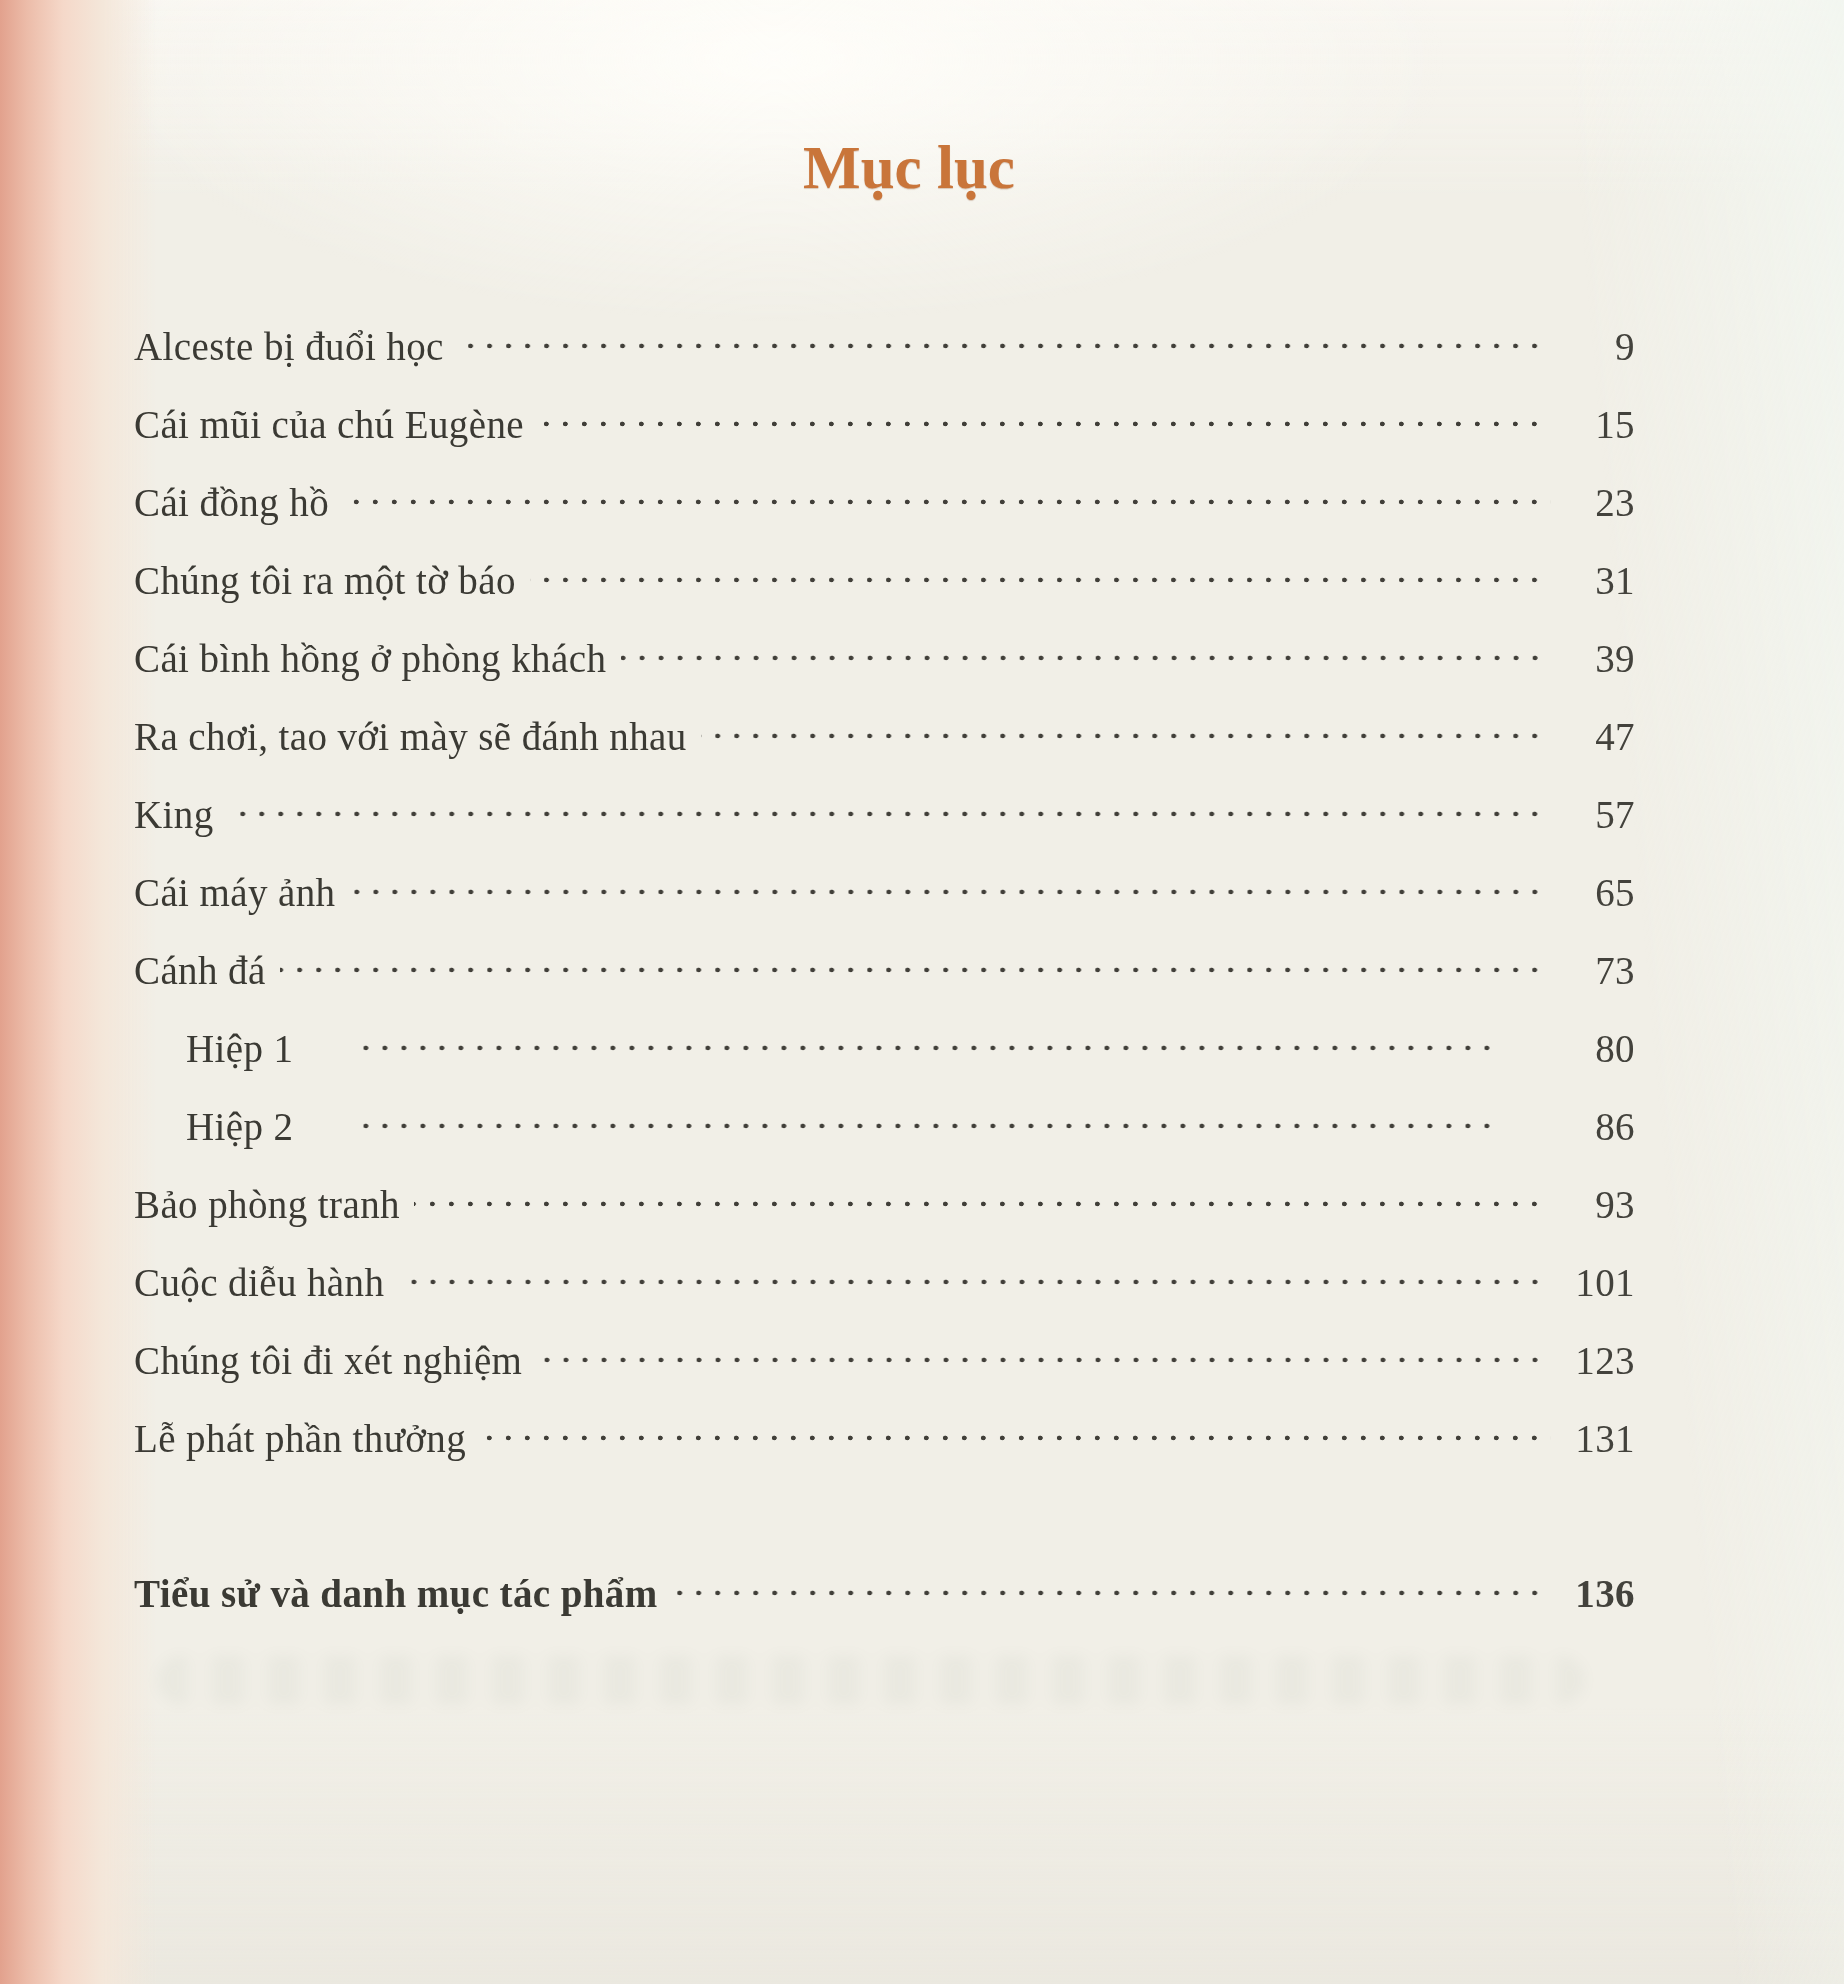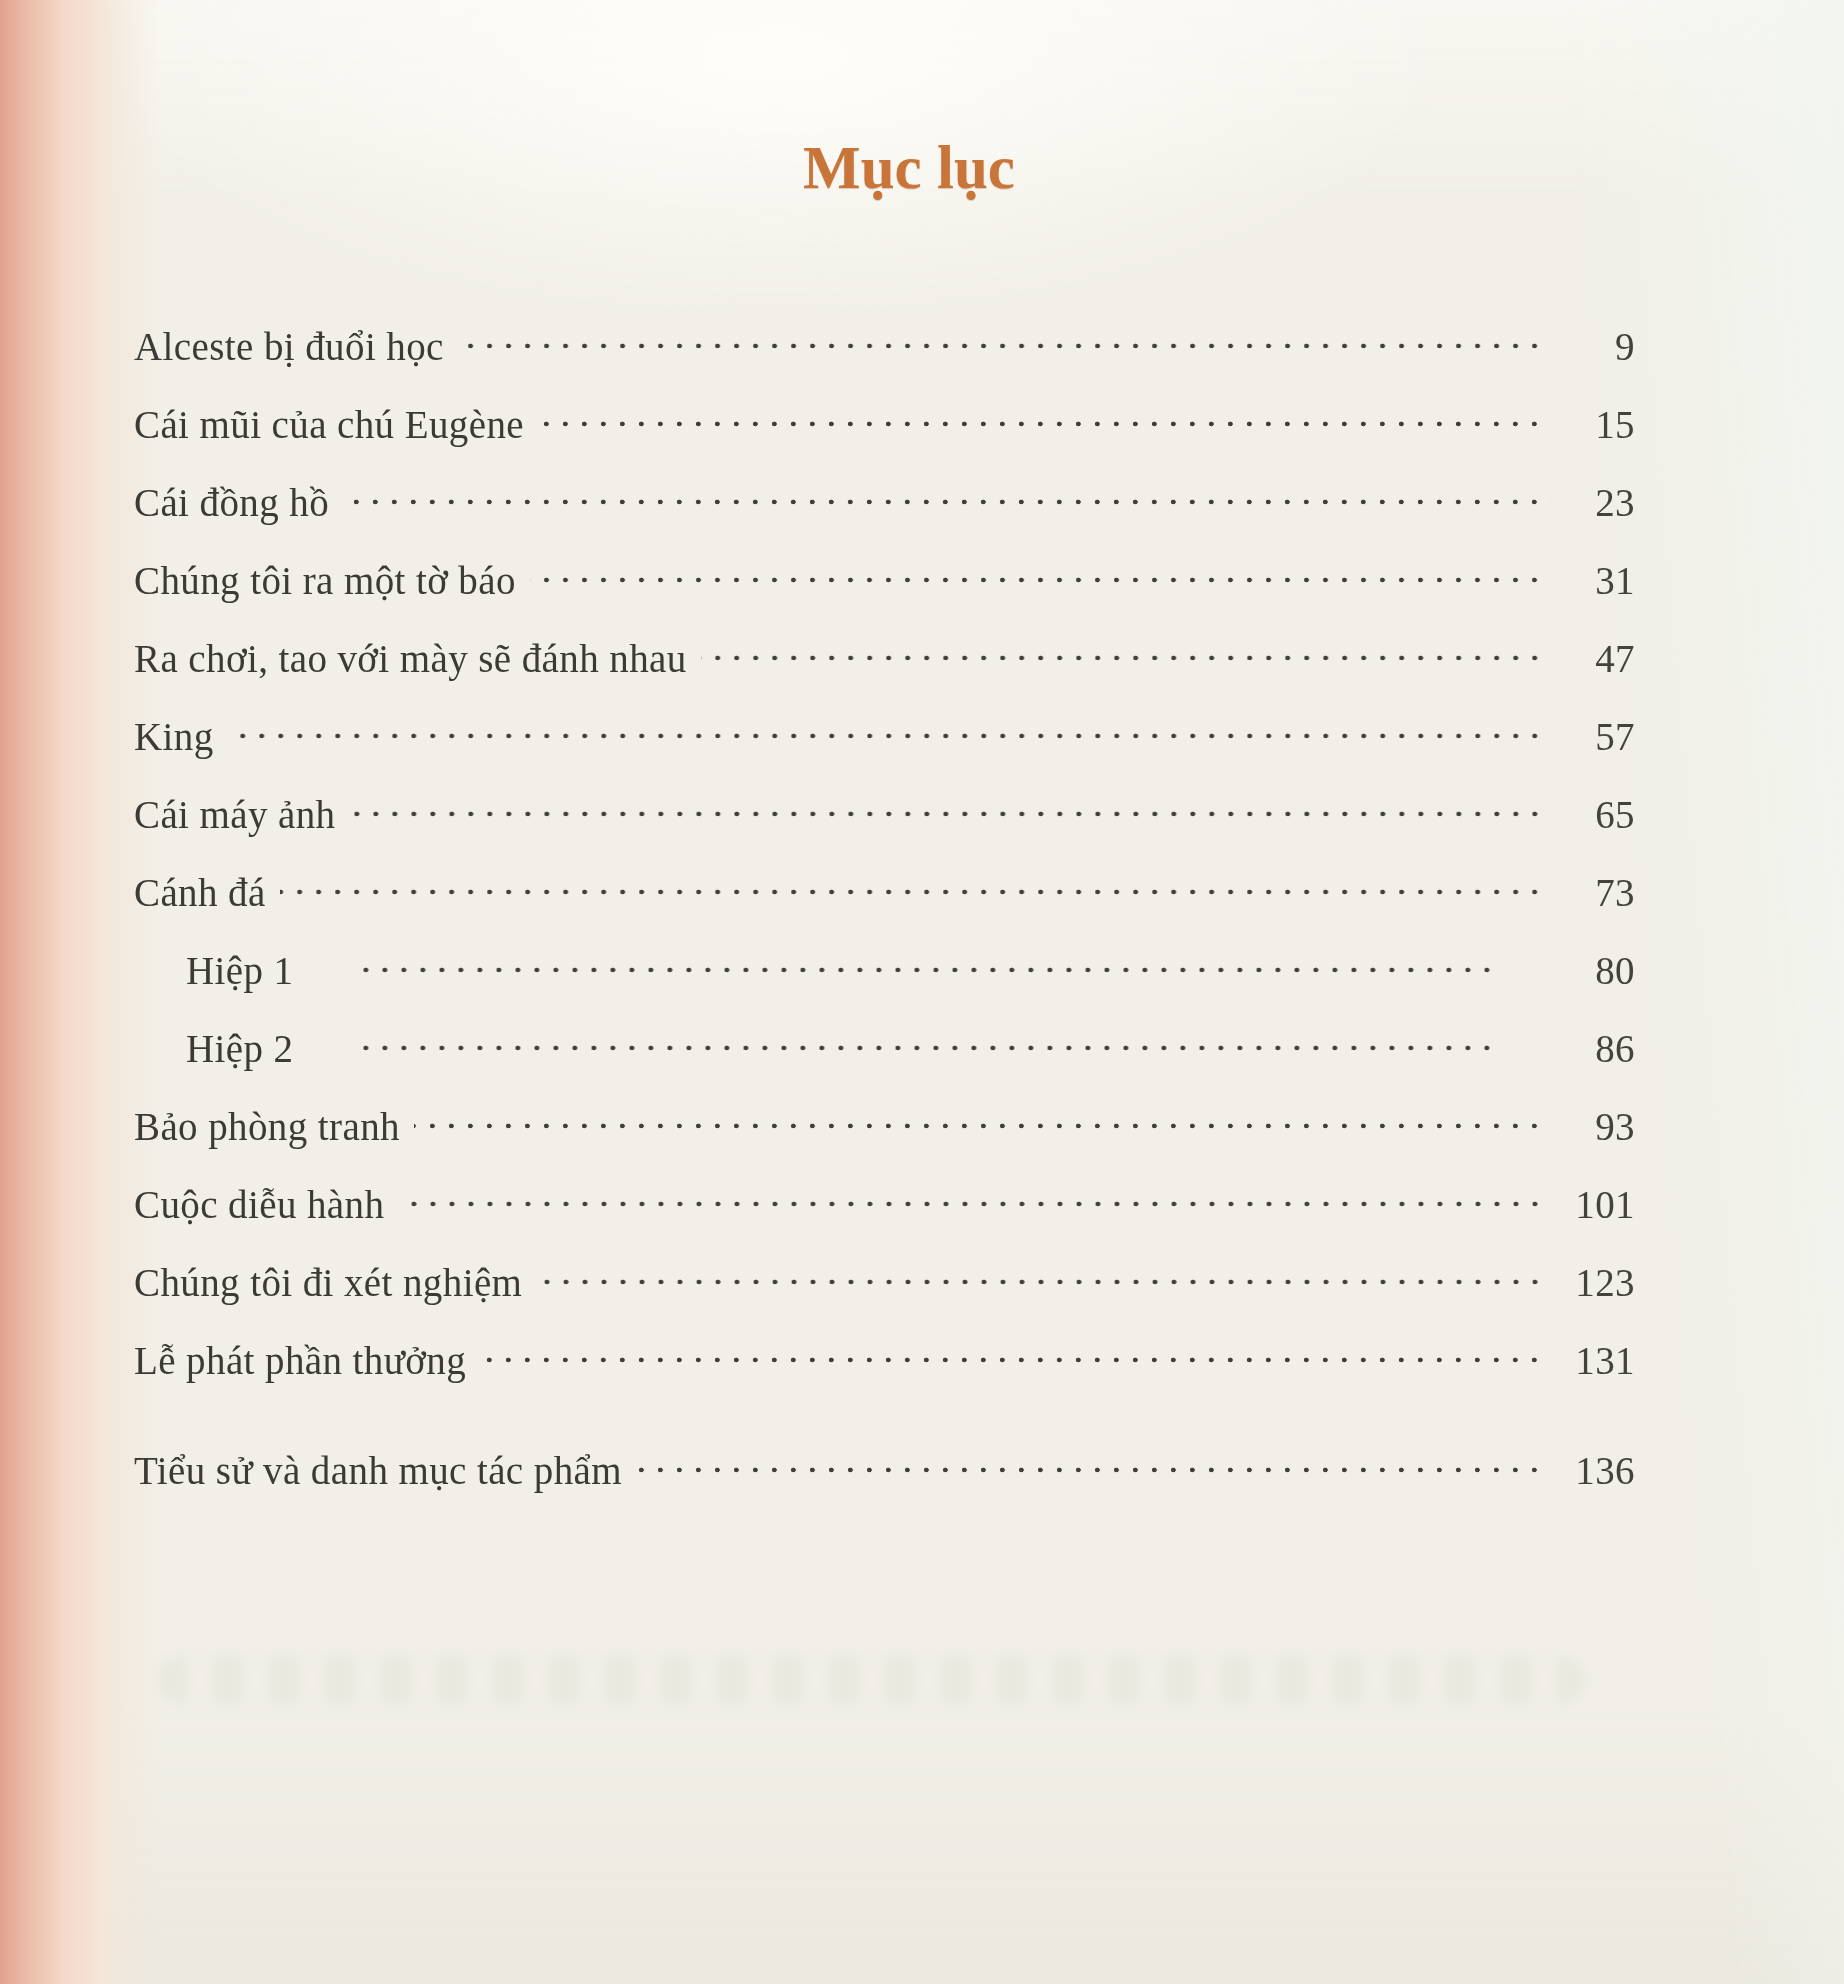--- a/index.html
+++ b/index.html
@@ -39,21 +39,21 @@
     margin-top: 106px;
   }
   .row {
     display: flex;
     align-items: center;
     height: 78px;
     font-size: 39px;
     letter-spacing: 0.4px;
   }
   .row.indent { padding-left: 52px; gap: 48px; }
-  .row.separated { margin-top: 32px; }
+  .row.separated { margin-top: 77px; font-weight: bold; }
   .label { white-space: nowrap; }
   .leader {
     flex: 1 1 auto;
     height: 6.3px;
     margin: 0 10.7px 0 14.3px;
     background-image: radial-gradient(circle at 2.3px 3.1px, #413f39 2.1px, rgba(65,63,57,0) 2.8px);
     background-size: 19px 6.3px;
     background-repeat: repeat-x;
     background-position: right bottom;
   }
@@ -95,20 +95,25 @@
       </div>
       <div class="row">
         <span class="label">Cái đồng hồ</span>
         <span class="leader"></span>
         <span class="num">23</span>
       </div>
       <div class="row">
         <span class="label">Chúng tôi ra một tờ báo</span>
         <span class="leader"></span>
         <span class="num">31</span>
+      </div>
+      <div class="row">
+        <span class="label">Cái bình hồng ở phòng khách</span>
+        <span class="leader"></span>
+        <span class="num">39</span>
       </div>
       <div class="row">
         <span class="label">Ra chơi, tao với mày sẽ đánh nhau</span>
         <span class="leader"></span>
         <span class="num">47</span>
       </div>
       <div class="row">
         <span class="label">King</span>
         <span class="leader"></span>
         <span class="num">57</span>

